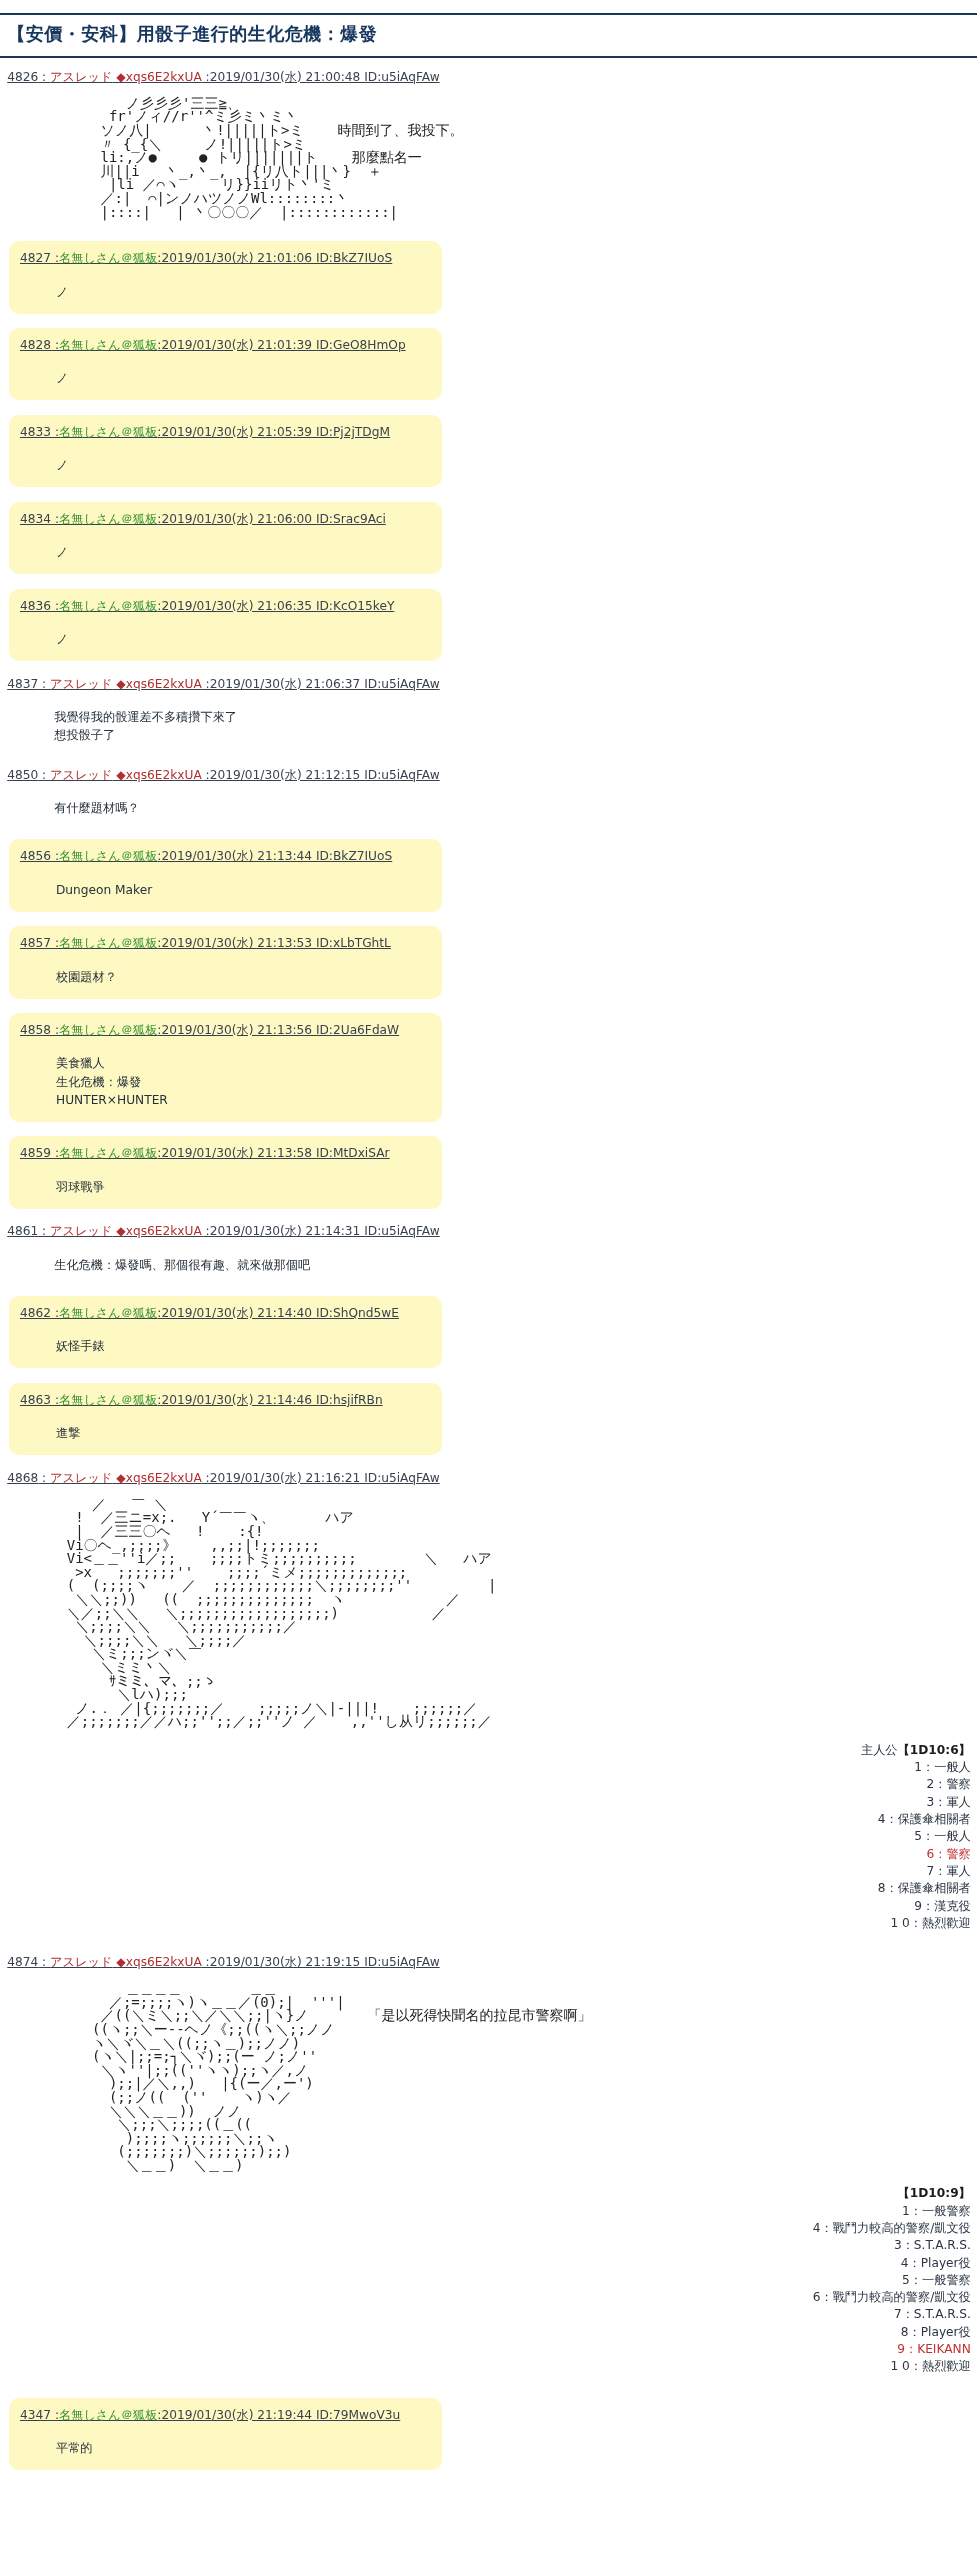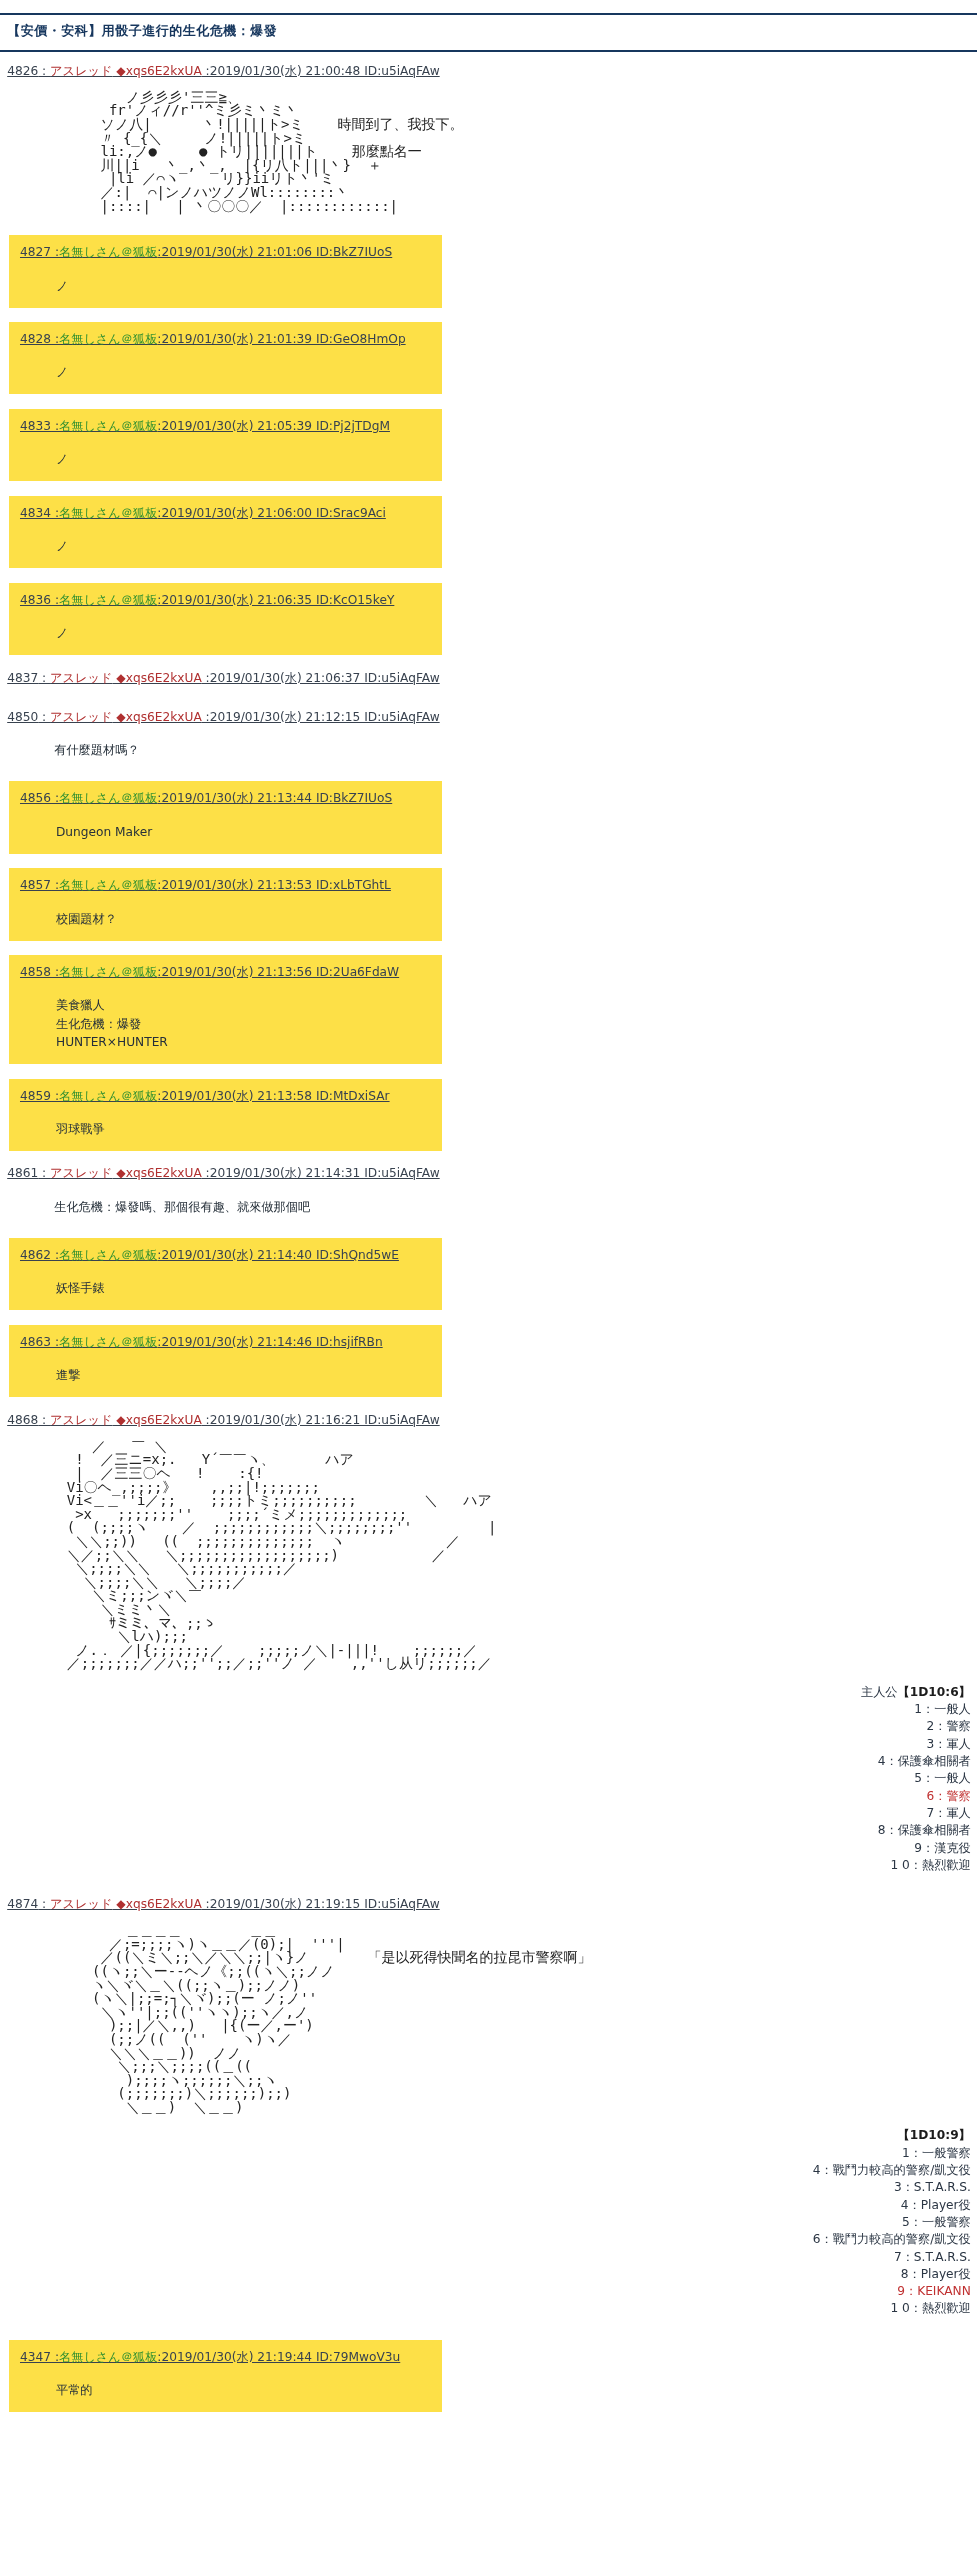--- a/index.html
+++ b/index.html
@@ -7,28 +7,28 @@
     width:978px; height:2576px; overflow:hidden;
     background:#ffffff;
     font-family:"DejaVu Sans","Liberation Sans",sans-serif;
     color:#2b3644;
   }
   .thread-title {
     margin:12.7px 0 0 0;
     border-top:2.7px solid #17375e;
     border-bottom:2.7px solid #17375e;
     padding:7.2px 7.2px 10px 7.2px;
-    font-size:13px; font-weight:bold; color:#17375e;
+    font-size:18px; font-weight:bold; color:#17375e;
     letter-spacing:0.5px;
   }
   .posts { padding:11px 7.2px 0 7.2px; }
   .post { margin:0 0 22px 0; font-size:12.2px; }
   .post.anon {
-    background:#fde047;
-    border-radius:0;
+    background:#fef9c3;
+    border-radius:10px;
     width:fit-content;
     min-width:397px;
     padding:9px 25px 12.7px 11px;
     margin:0 0 14.5px 1.8px;
   }
   .post-header { color:#38424f; white-space:pre;text-decoration:underline; }
   .post-header .num { color:#38424f; }
   .name-red  { color:#b03030; }
   .trip      { color:#b03030; }
   .name-green{ color:#2f8f2f; }
@@ -107,20 +107,26 @@
     <div class="post-header"><span class="num">4836</span><span class="sep"> :</span><span class="name-green">名無しさん＠狐板</span><span class="trip"></span><span class="meta">:2019/01/30(水) 21:06:35 ID:KcO15keY</span></div>
     <div class="post-content">
         <div class="post-body">
           <div class="body-line">ノ</div>
         </div>
       </div>
   </div>
 
   <div class="post">
     <div class="post-header"><span class="num">4837</span><span class="sep"> : </span><span class="name-red">アスレッド</span><span class="trip"> ◆xqs6E2kxUA</span><span class="meta"> :2019/01/30(水) 21:06:37 ID:u5iAqFAw</span></div>
+    <div class="post-content">
+        <div class="post-body">
+          <div class="body-line">我覺得我的骰運差不多積攢下來了</div>
+          <div class="body-line">想投骰子了</div>
+        </div>
+      </div>
   </div>
 
   <div class="post">
     <div class="post-header"><span class="num">4850</span><span class="sep"> : </span><span class="name-red">アスレッド</span><span class="trip"> ◆xqs6E2kxUA</span><span class="meta"> :2019/01/30(水) 21:12:15 ID:u5iAqFAw</span></div>
     <div class="post-content">
         <div class="post-body">
           <div class="body-line">有什麼題材嗎？</div>
         </div>
       </div>
   </div>

